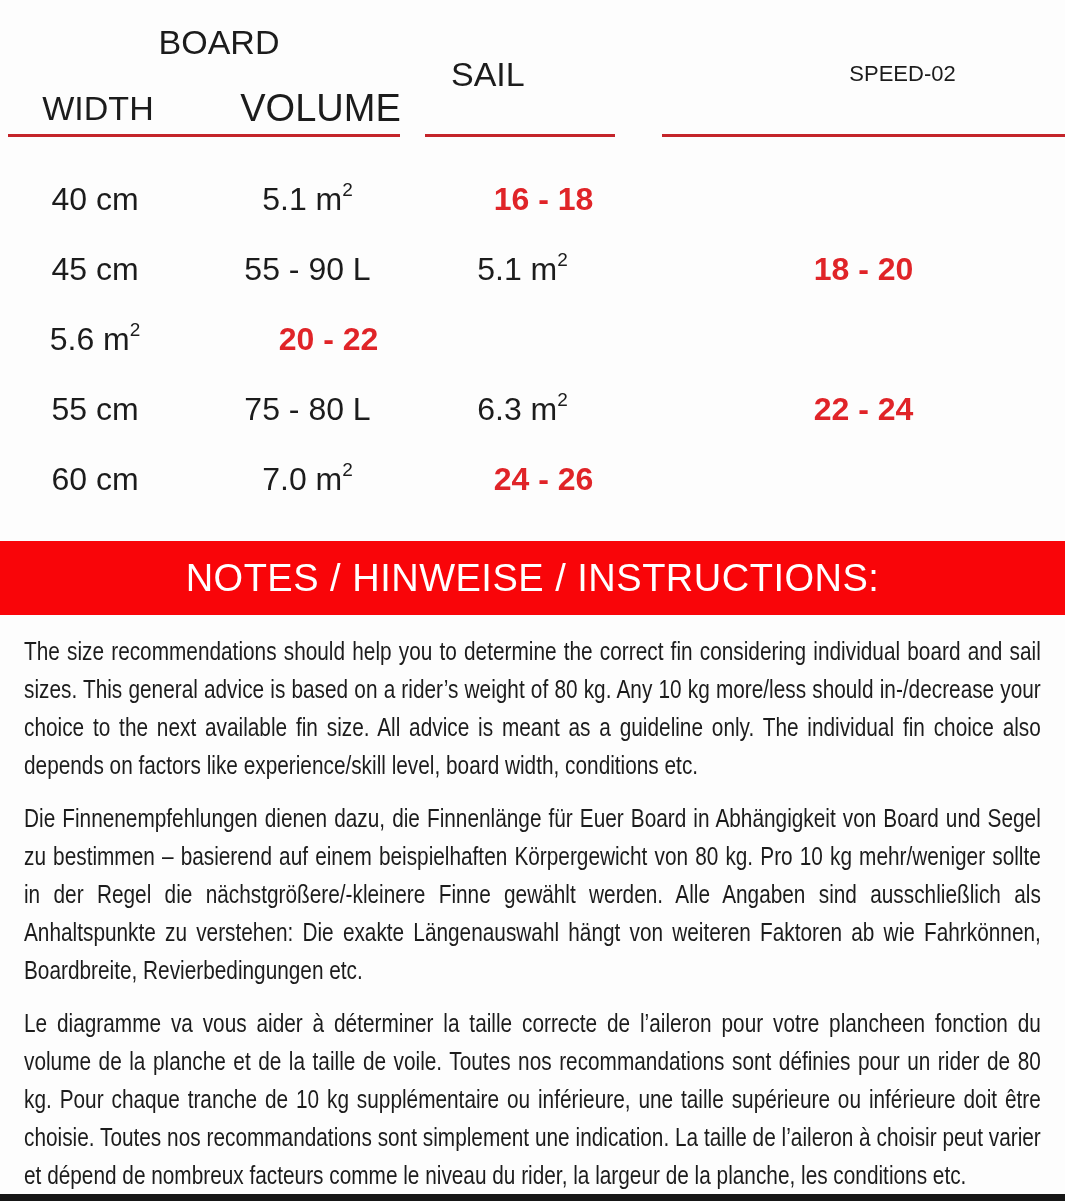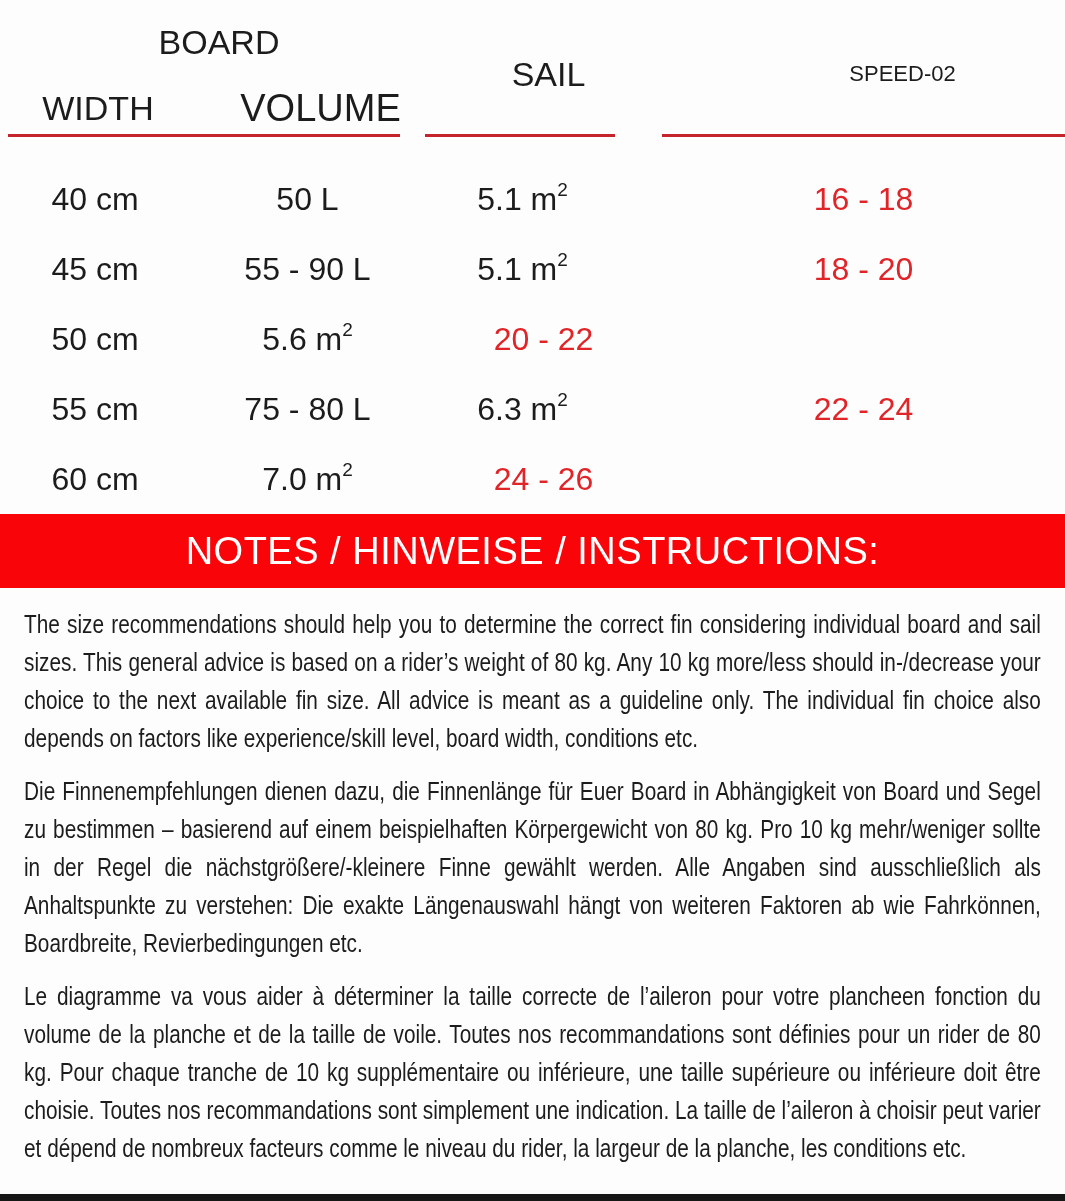--- a/index.html
+++ b/index.html
@@ -19,38 +19,39 @@
 
   .hdr-grid, .rule-grid, .row-grid {
     display: grid;
     grid-template-columns: 190px 235px 195px 445px;
   }
 
   .hdr-grid { grid-template-rows: 56px 51px; gap: 13px; }
   .h-board  { grid-column: 1 / 3; grid-row: 1; display: flex; align-items: center; justify-content: center; font-size: 34px; }
   .h-width  { grid-column: 1; grid-row: 2; display: flex; align-items: center; justify-content: center; font-size: 34px; padding-left: 6px; }
   .h-volume { grid-column: 2; grid-row: 2; display: flex; align-items: center; justify-content: center; font-size: 38px; }
-  .h-sail   { grid-column: 3; grid-row: 1 / 3; display: flex; align-items: center; justify-content: center; font-size: 34px; }
+  .h-sail   { grid-column: 3; grid-row: 1 / 3; display: flex; align-items: center; justify-content: flex-start; font-size: 34px; }
   .h-speed  { grid-column: 4; grid-row: 1 / 3; display: flex; align-items: center; justify-content: center; font-size: 22px; padding-left: 42px; }
 
   .rule-grid { height: 4px; }
   .rule { height: 3px; background: var(--rule-red, #c4242a); }
   .rule-board { grid-column: 1 / 3; margin: 0 25px 0 8px; }
   .rule-sail  { grid-column: 3; margin-right: 5px; }
   .rule-speed { grid-column: 4; margin-left: 42px; }
 
   .rows { padding-top: 26px; }
   .row-grid { height: 70px; }
   .cell { display: flex; align-items: center; justify-content: center; font-size: 32px; }
-  .cell.col4 { padding-left: 42px; }
+  .cell.col4 { padding-left: 42px; font-weight: bold; }
   .cell sup { font-size: 19px; line-height: 0; position: relative; top: -2px; }
   .cell.speed { color: var(--speed-red, #e02428); }
 
   
   .banner {
+    margin-top: 27px;
     height: 74px;
     background: var(--banner-red, #f90509);
     display: flex;
     align-items: center;
     justify-content: center;
   }
   .banner span { color: #ffffff; font-size: 38px; letter-spacing: 0.5px; }
 
   
   .notes { padding: 17px 40px 0 24px; }
@@ -101,23 +102,20 @@
     <div class="rule rule-speed"></div>
   </div>
 
   <div class="rows">
 
     <div class="row-grid">
       <div class="cell">
           <span>40 cm</span>
         </div>
       <div class="cell">
-          <span>50 L</span>
-        </div>
-      <div class="cell">
           <span><span>5.1 m</span><sup>2</sup></span>
         </div>
       <div class="cell col4 speed">
           <span>16 - 18</span>
         </div>
     </div>
 
     <div class="row-grid">
       <div class="cell">
           <span>45 cm</span>
@@ -127,23 +125,20 @@
         </div>
       <div class="cell">
           <span><span>5.1 m</span><sup>2</sup></span>
         </div>
       <div class="cell col4 speed">
           <span>18 - 20</span>
         </div>
     </div>
 
     <div class="row-grid">
-      <div class="cell">
-          <span>50 cm</span>
-        </div>
       <div class="cell">
           <span><span>5.6 m</span><sup>2</sup></span>
         </div>
       <div class="cell col4 speed">
           <span>20 - 22</span>
         </div>
     </div>
 
     <div class="row-grid">
       <div class="cell">

